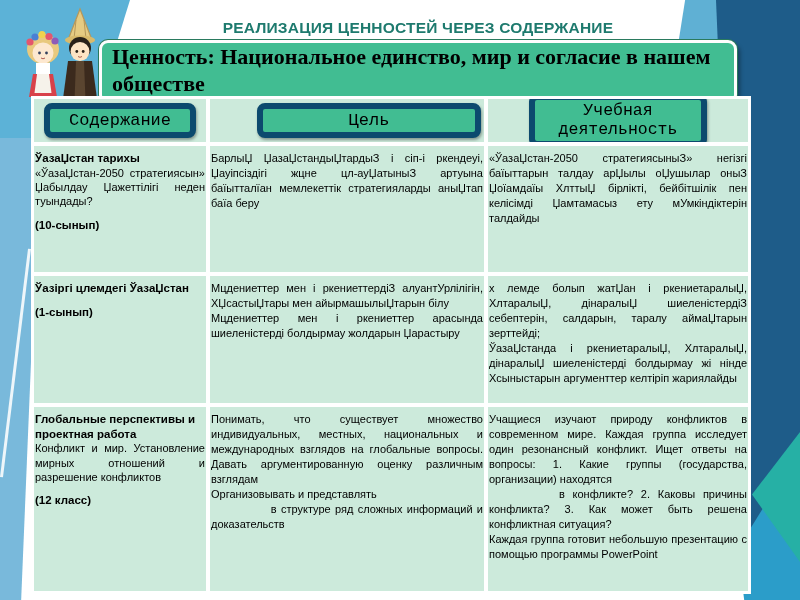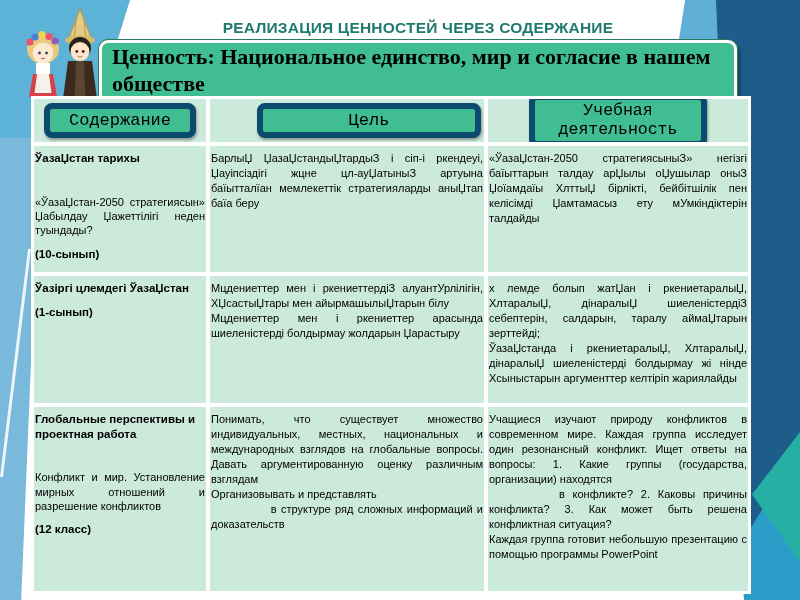--- a/index.html
+++ b/index.html
@@ -41,21 +41,21 @@
     gap:4px;background:#ffffff;padding:3px;}
   .cell{background:#cceadb;color:#000;padding:5px 1px;overflow:hidden;box-sizing:border-box;}
   .hcell{display:flex;align-items:center;justify-content:center;padding:2px;}
   .hbtn{background:#41bd92;border:6px solid #0c4a6e;border-radius:8px;
     font-family:Liberation Mono, monospace;font-size:17px;color:#000;text-align:center;
     box-shadow:1px 2px 3px rgba(0,0,0,.35);padding:2px 6px;box-sizing:border-box;line-height:1.15;}
   .hb1{width:152px;}
   .hb2{width:224px;margin-left:44px;}
   .hb3{width:178px;font-size:16.5px;}
   .t{font-weight:bold;font-size:11.5px;line-height:1.28;}
-  .b{font-size:11px;line-height:1.3;text-align:justify;white-space:pre-line;margin-top:29px;}
+  .b{font-size:11px;line-height:1.3;text-align:justify;white-space:pre-line;}
   .g{font-weight:bold;font-size:11.5px;margin-top:10px;}
   .goal,.act{font-size:11px;line-height:1.36;text-align:justify;white-space:pre-line;}
 </style>
 </head>
 <body>
 
 <div class="slide">
 
   <div class="bg left-strip"></div>
   <div class="bg left-line"></div>

